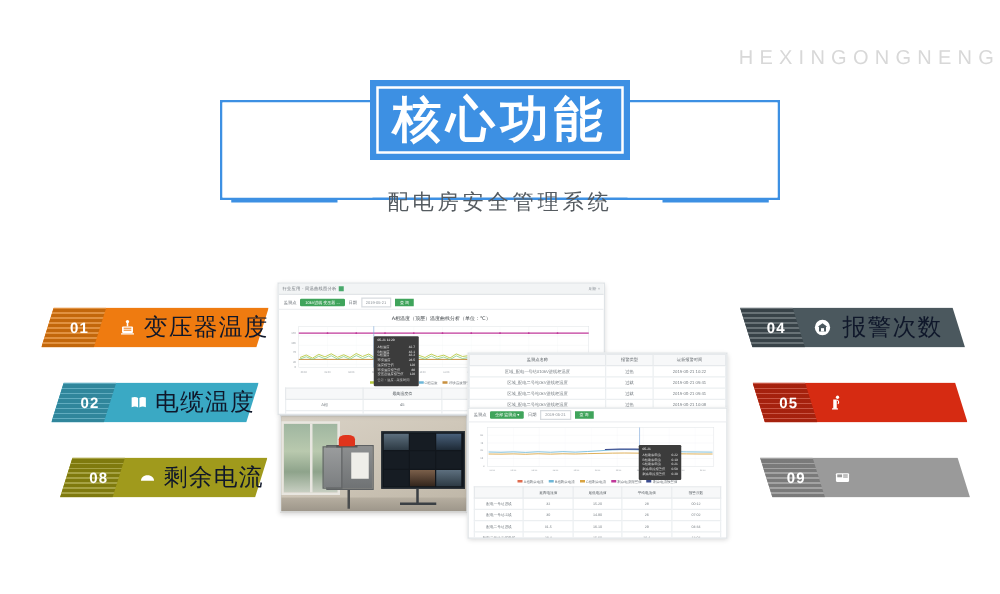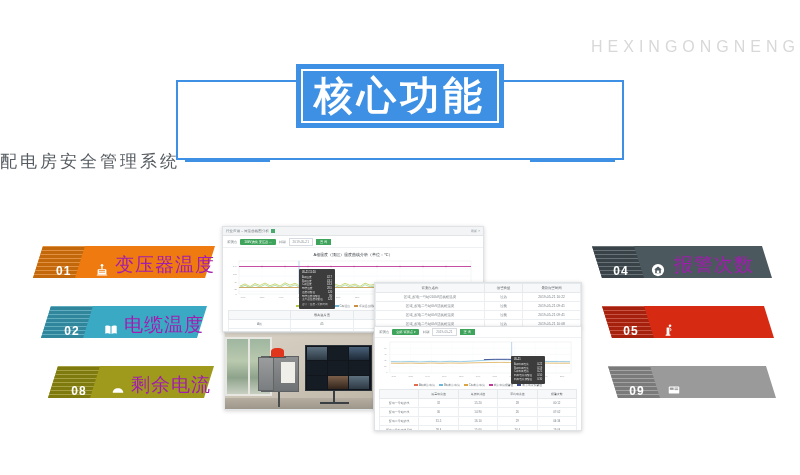--- a/index.html
+++ b/index.html
@@ -43,51 +43,51 @@
     box-sizing:border-box;
     pointer-events:none;
   }
   .hdr-title{
     position:relative;z-index:2;
     color:#ffffff;font-size:39px;letter-spacing:4px;
     font-weight:700;
     font-family:"DejaVu Sans","Liberation Sans",sans-serif;
   }
   .hdr-sub{
-    position:absolute;left:0;top:150px;width:800px;text-align:left;
+    position:absolute;left:0;top:150px;width:800px;text-align:center;
     font-size:17px;letter-spacing:3px;color:#555b60;
     font-family:"DejaVu Sans","Liberation Sans",sans-serif;
   }
   .hdr-rule{
     position:absolute;top:160px;height:2px;background:#3d90e3;
   }
   .hdr-rule.left{left:185px;width:85px;}
   .hdr-rule.right{left:530px;width:85px;}
 
   
   .banner{
     position:absolute;height:32px;
-    display:flex;align-items:flex-end;
+    display:flex;align-items:center;
     color:#ffffff;
   }
   .banner .num{
     position:relative;z-index:3;
     font-size:12px;font-weight:bold;letter-spacing:1px;
     color:#ffffff;
     text-align:center;
   }
   .banner .ic{
     position:relative;z-index:3;
     width:16px;height:16px;display:inline-flex;
     align-items:center;justify-content:center;
     color:#fff;
   }
   .banner .lbl{
     position:relative;z-index:3;
-    font-size:19px;letter-spacing:1px;color:#a21caf;
+    font-size:19px;letter-spacing:1px;color:#0f172a;
     font-family:"DejaVu Sans","Liberation Sans",sans-serif;
     white-space:nowrap;
   }
   
   .bl{ }
   .bl .body{
     position:absolute;top:0;height:100%;width:100%;
     clip-path:polygon(10px 0, 100% 0, calc(100% - 10px) 100%, 0 100%);
   }
   .bl .tab{

